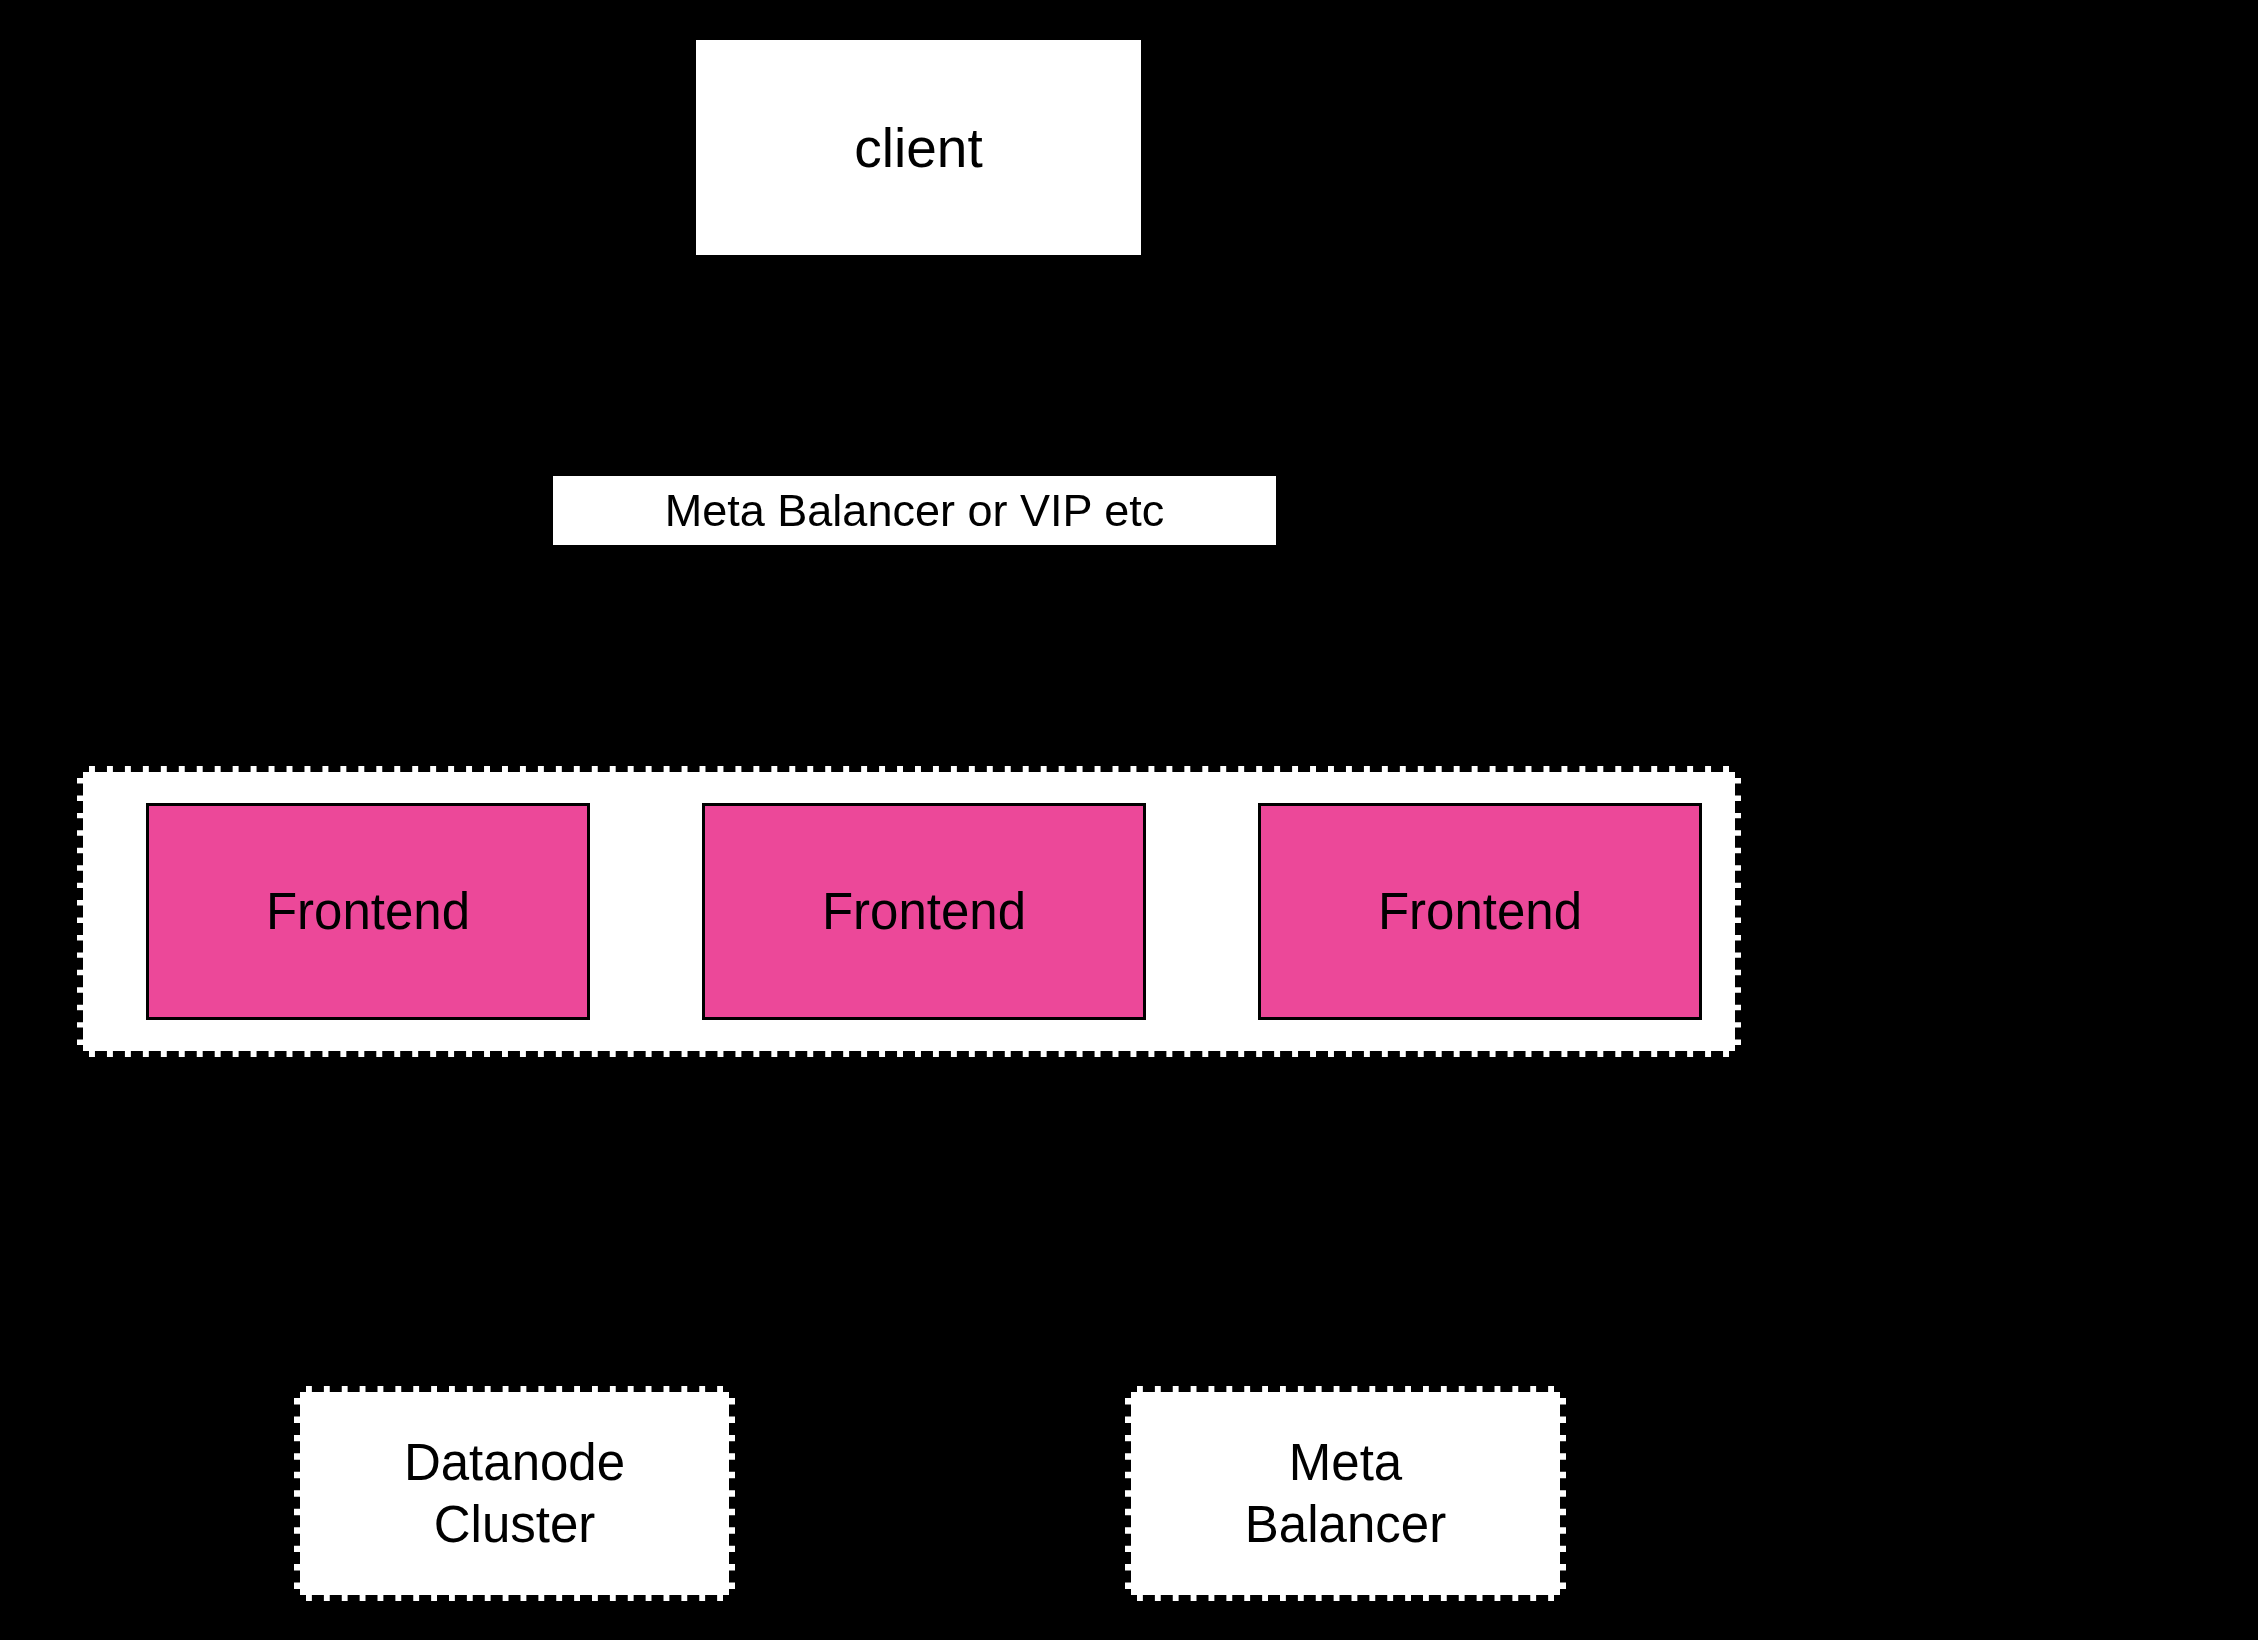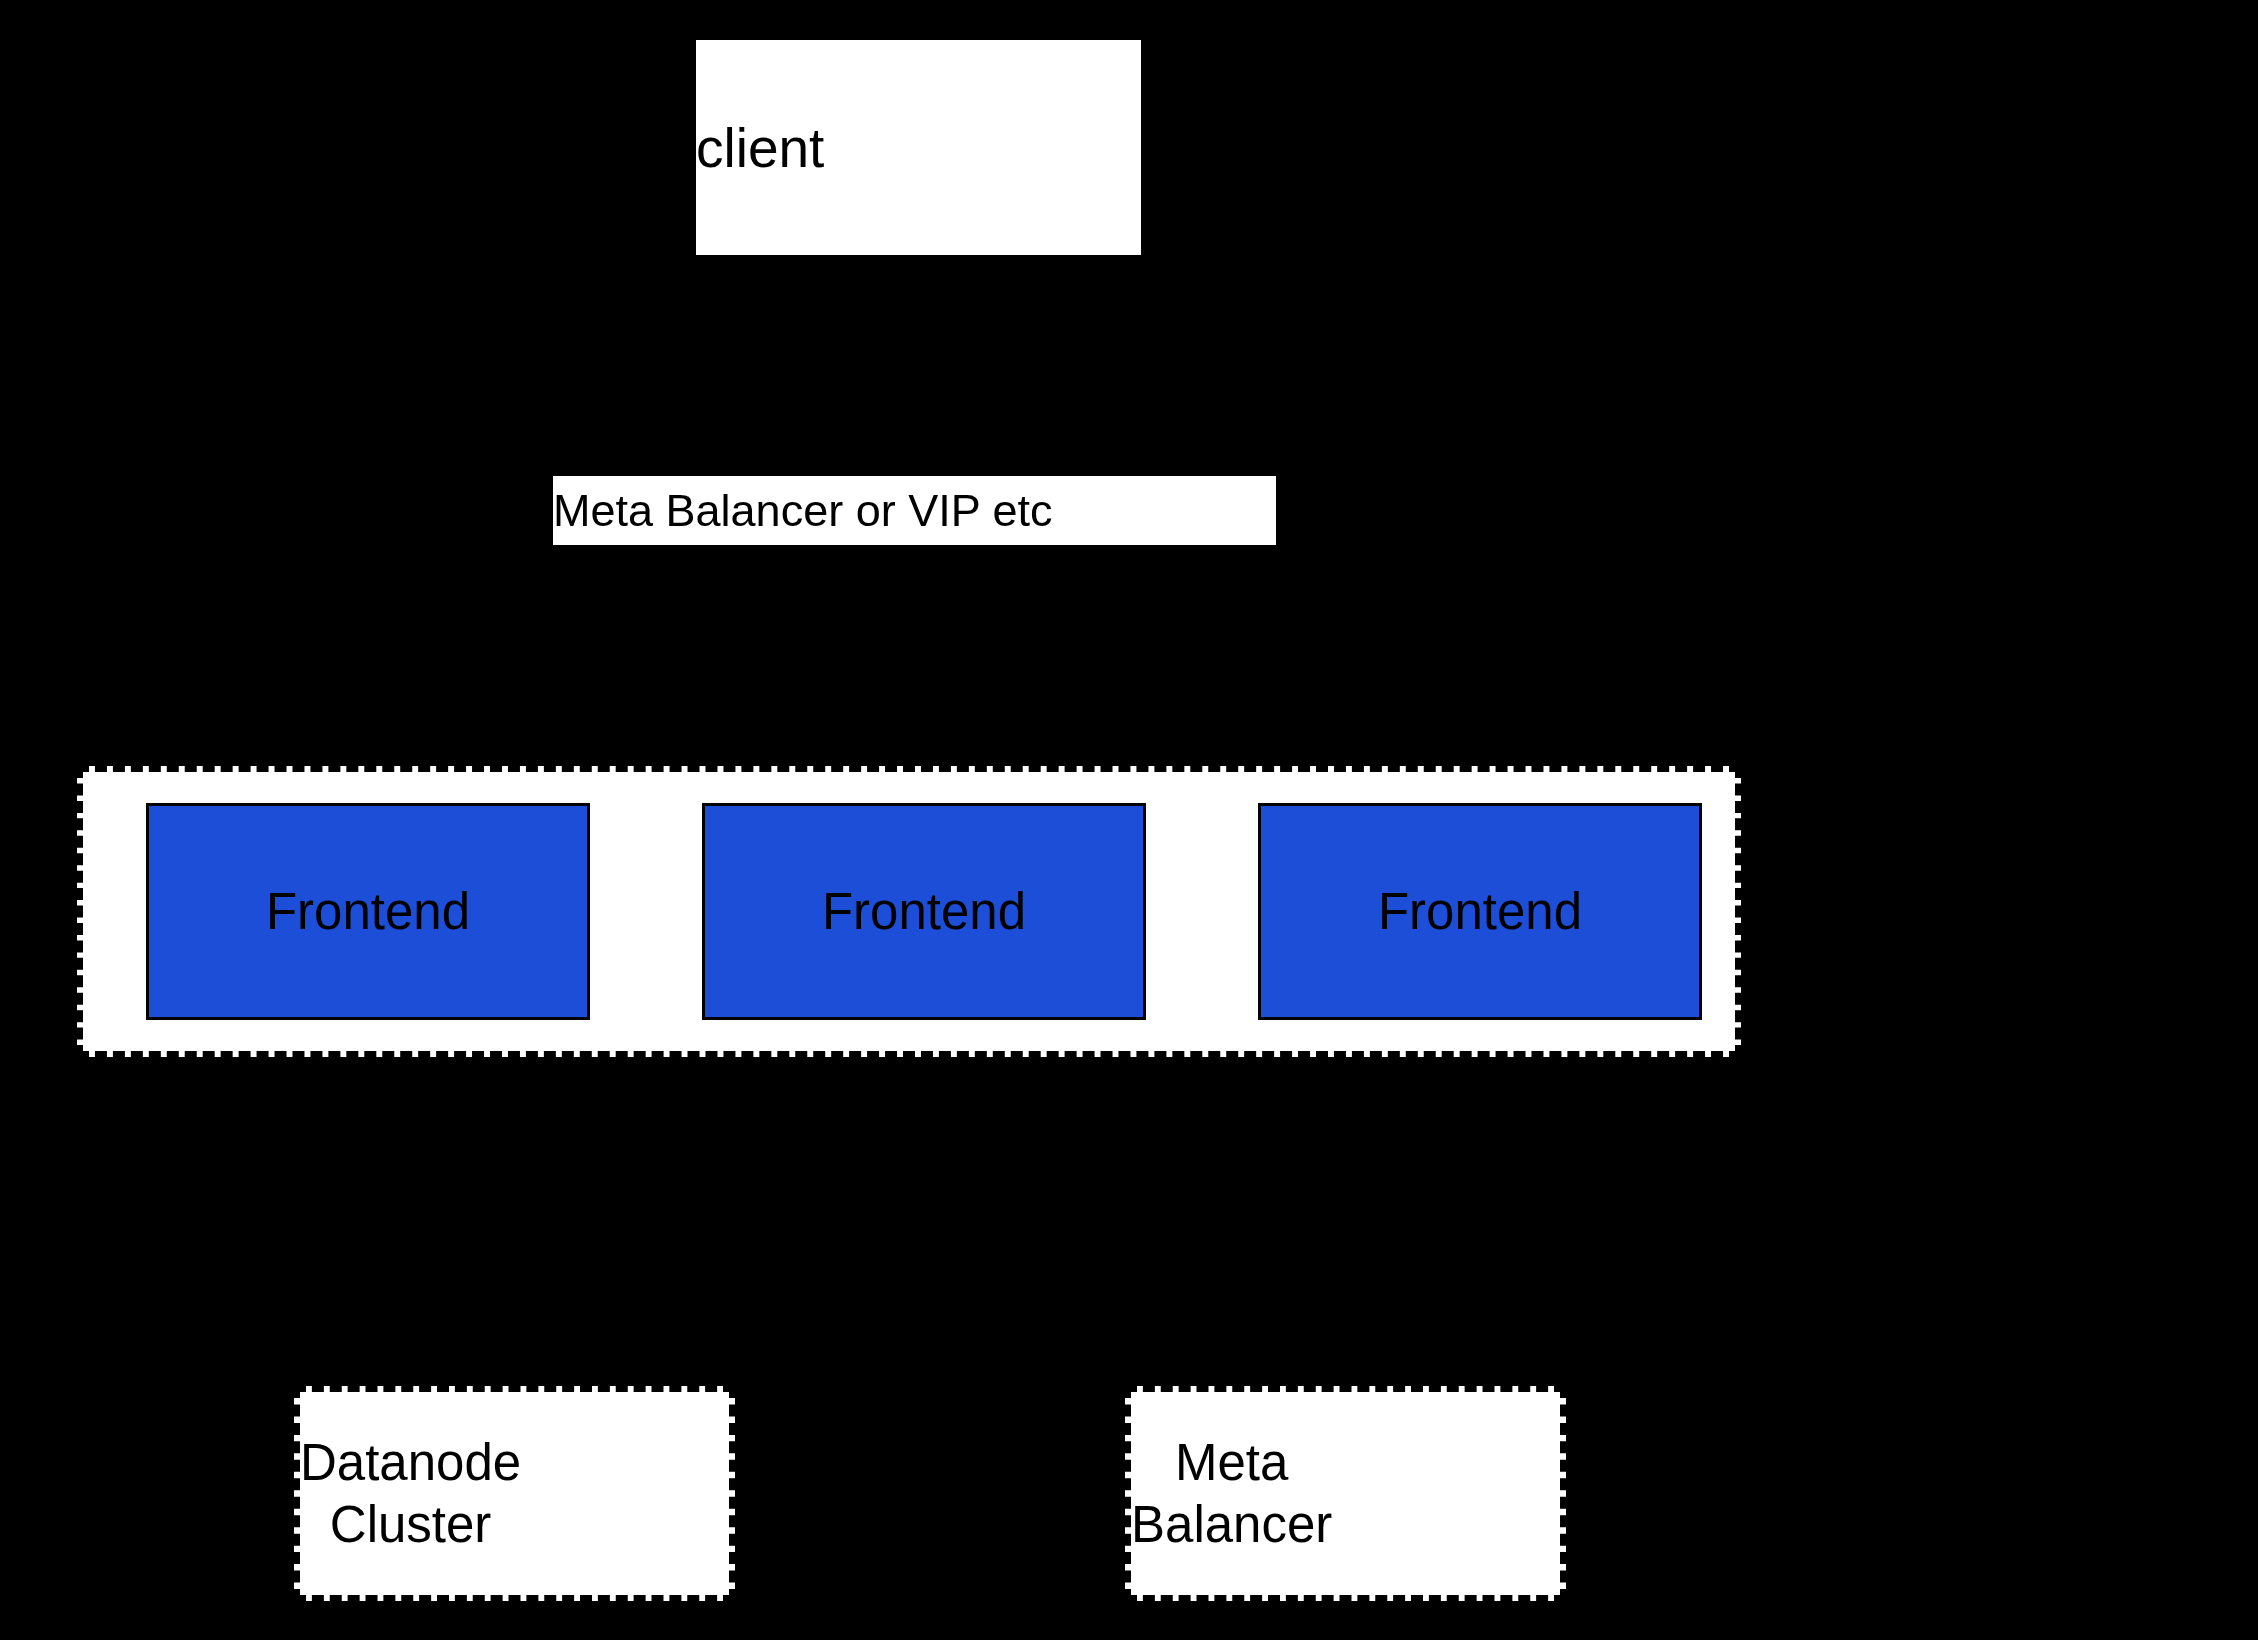--- a/index.html
+++ b/index.html
@@ -14,21 +14,21 @@
     background: #000000;
     overflow: hidden;
     font-family: "Liberation Sans", "DejaVu Sans", sans-serif;
     color: #000000;
   }
   .node {
     position: absolute;
     background: #ffffff;
     display: flex;
     align-items: center;
-    justify-content: flex-start;
+    justify-content: center;
     text-align: center;
     box-sizing: border-box;
   }
   .label {
     white-space: pre-line;
     line-height: 1.2;
   }
   
   #client-node {
     left: 696px; top: 40px;
@@ -52,21 +52,21 @@
     display: flex;
     flex-direction: row;
     align-items: stretch;
     justify-content: space-between;
     padding: 31px 33px 31px 63px;
   }
   .frontend-node {
     position: relative;
     width: 444px;
     box-sizing: border-box;
-    background: #1d4ed8;
+    background: #ec4899;
     border: 3.6px solid #000000;
     display: flex;
     align-items: center;
     justify-content: center;
     text-align: center;
     font-size: 51px;
   }
   
   .cluster-node {
     border: 6.4px dashed #000000;

